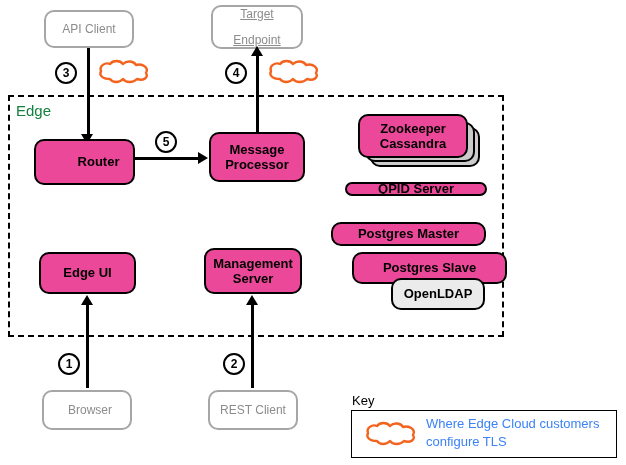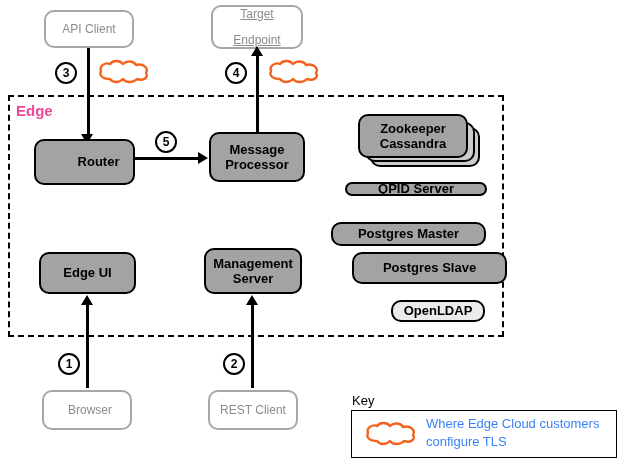--- a/index.html
+++ b/index.html
@@ -36,39 +36,39 @@
     border: 2px solid #a6a6a6;
     background: #ffffff;
     color: #8c8c8c;
     font-size: 12px;
     font-weight: normal;
   }
 
   
   .node.solid {
     border: 2.5px solid #000000;
-    background: #a3a3a3;
+    background: #ec4899;
     color: #000000;
     font-size: 13px;
     font-weight: bold;
   }
   .node.light { background: #ebebeb; }
 
   
   #edge-container {
     position: absolute;
     border: 2px dashed #000000;
     box-sizing: border-box;
     background: transparent;
   }
   #edge-label {
     position: absolute;
     font-size: 15px;
-    font-weight: bold;
-    color: #ec4899;
+    font-weight: normal;
+    color: #15803d;
   }
 
   
   .vline, .hline {
     position: absolute;
     background: #000000;
   }
   .arrow-down {
     position: absolute;
     width: 0; height: 0;
@@ -208,21 +208,21 @@
   </div>
 
   <div class="node solid" style="left:352px; top:252px; width:155px; height:32px;">
     <span>Postgres Slave</span>
   </div>
 
   <div class="node solid" style="left:331px; top:222px; width:155px; height:24px;">
     <span>Postgres Master</span>
   </div>
 
-  <div class="node solid light" style="left:391px; top:300px; width:94px; height:22px;text-align:center;">
+  <div class="node solid light" style="left:391px; top:278px; width:94px; height:32px;text-align:center;">
     <span>OpenLDAP</span>
   </div>
 
   <div class="node solid" style="left:39px; top:252px; width:97px; height:42px;">
     <span>Edge UI</span>
   </div>
 
   <div class="node solid" style="left:204px; top:248px; width:98px; height:46px; flex-direction:column; justify-content:center;">
     <span>Management</span>
     <span>Server</span>

